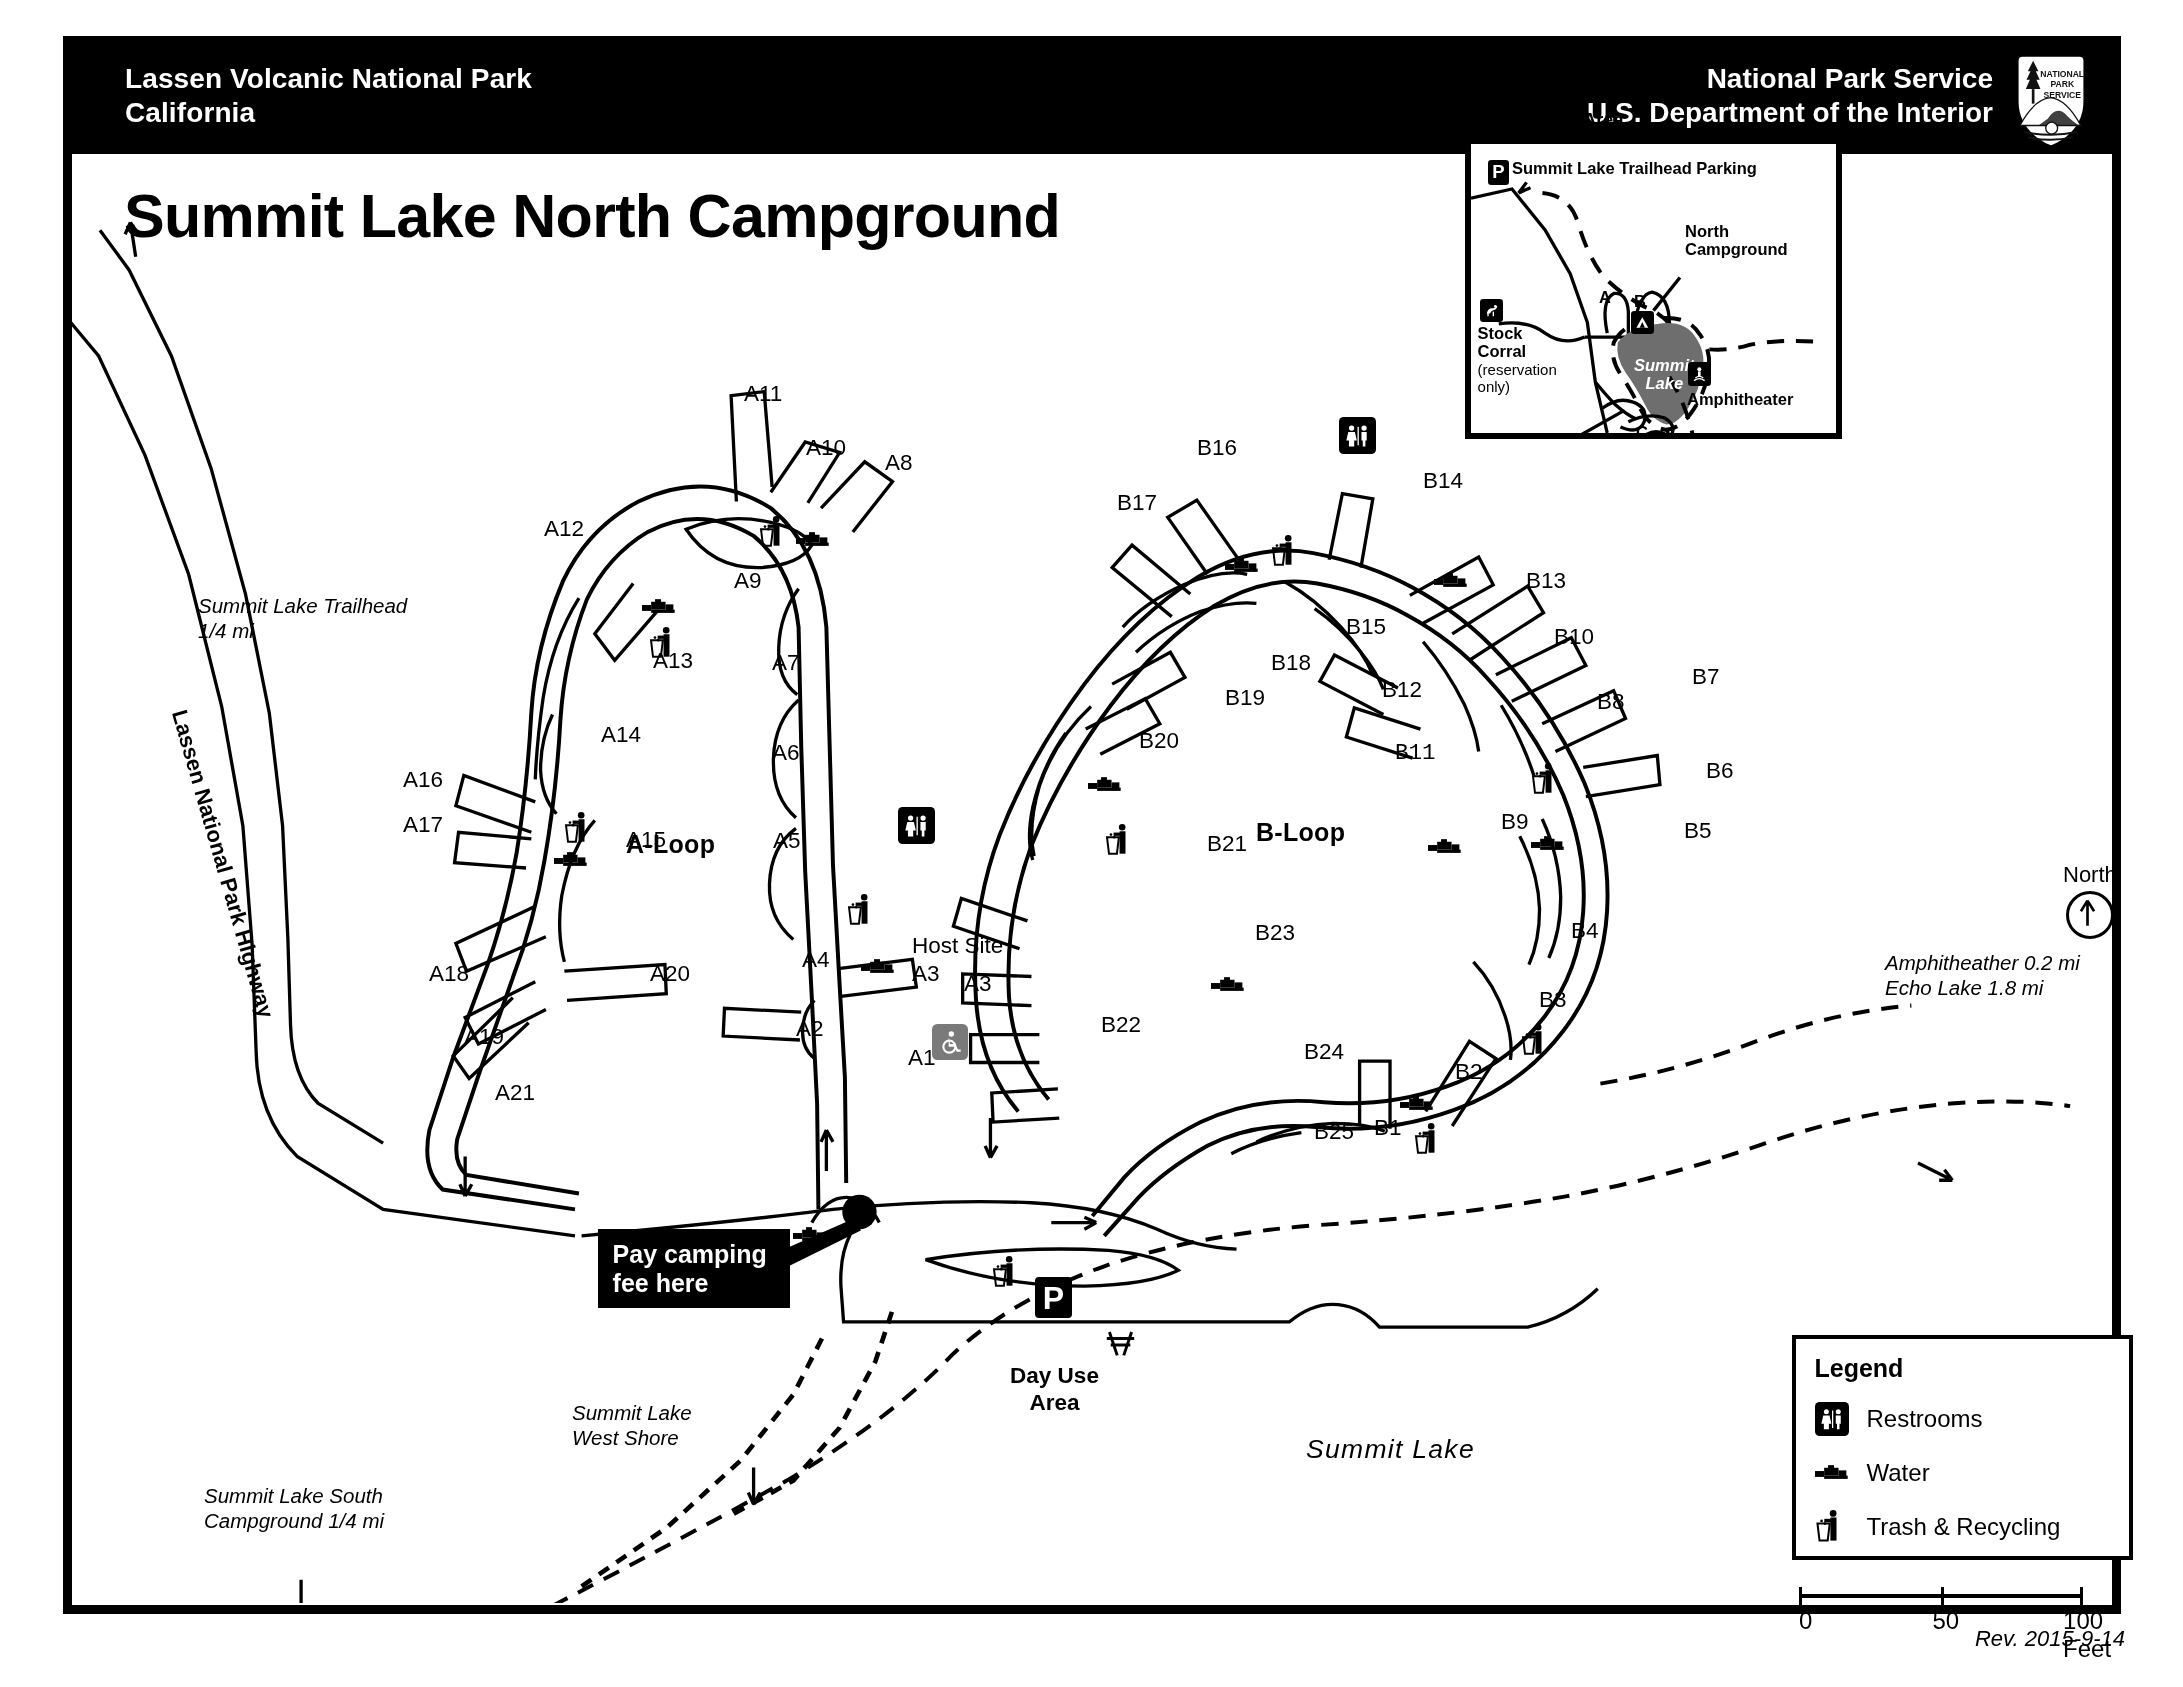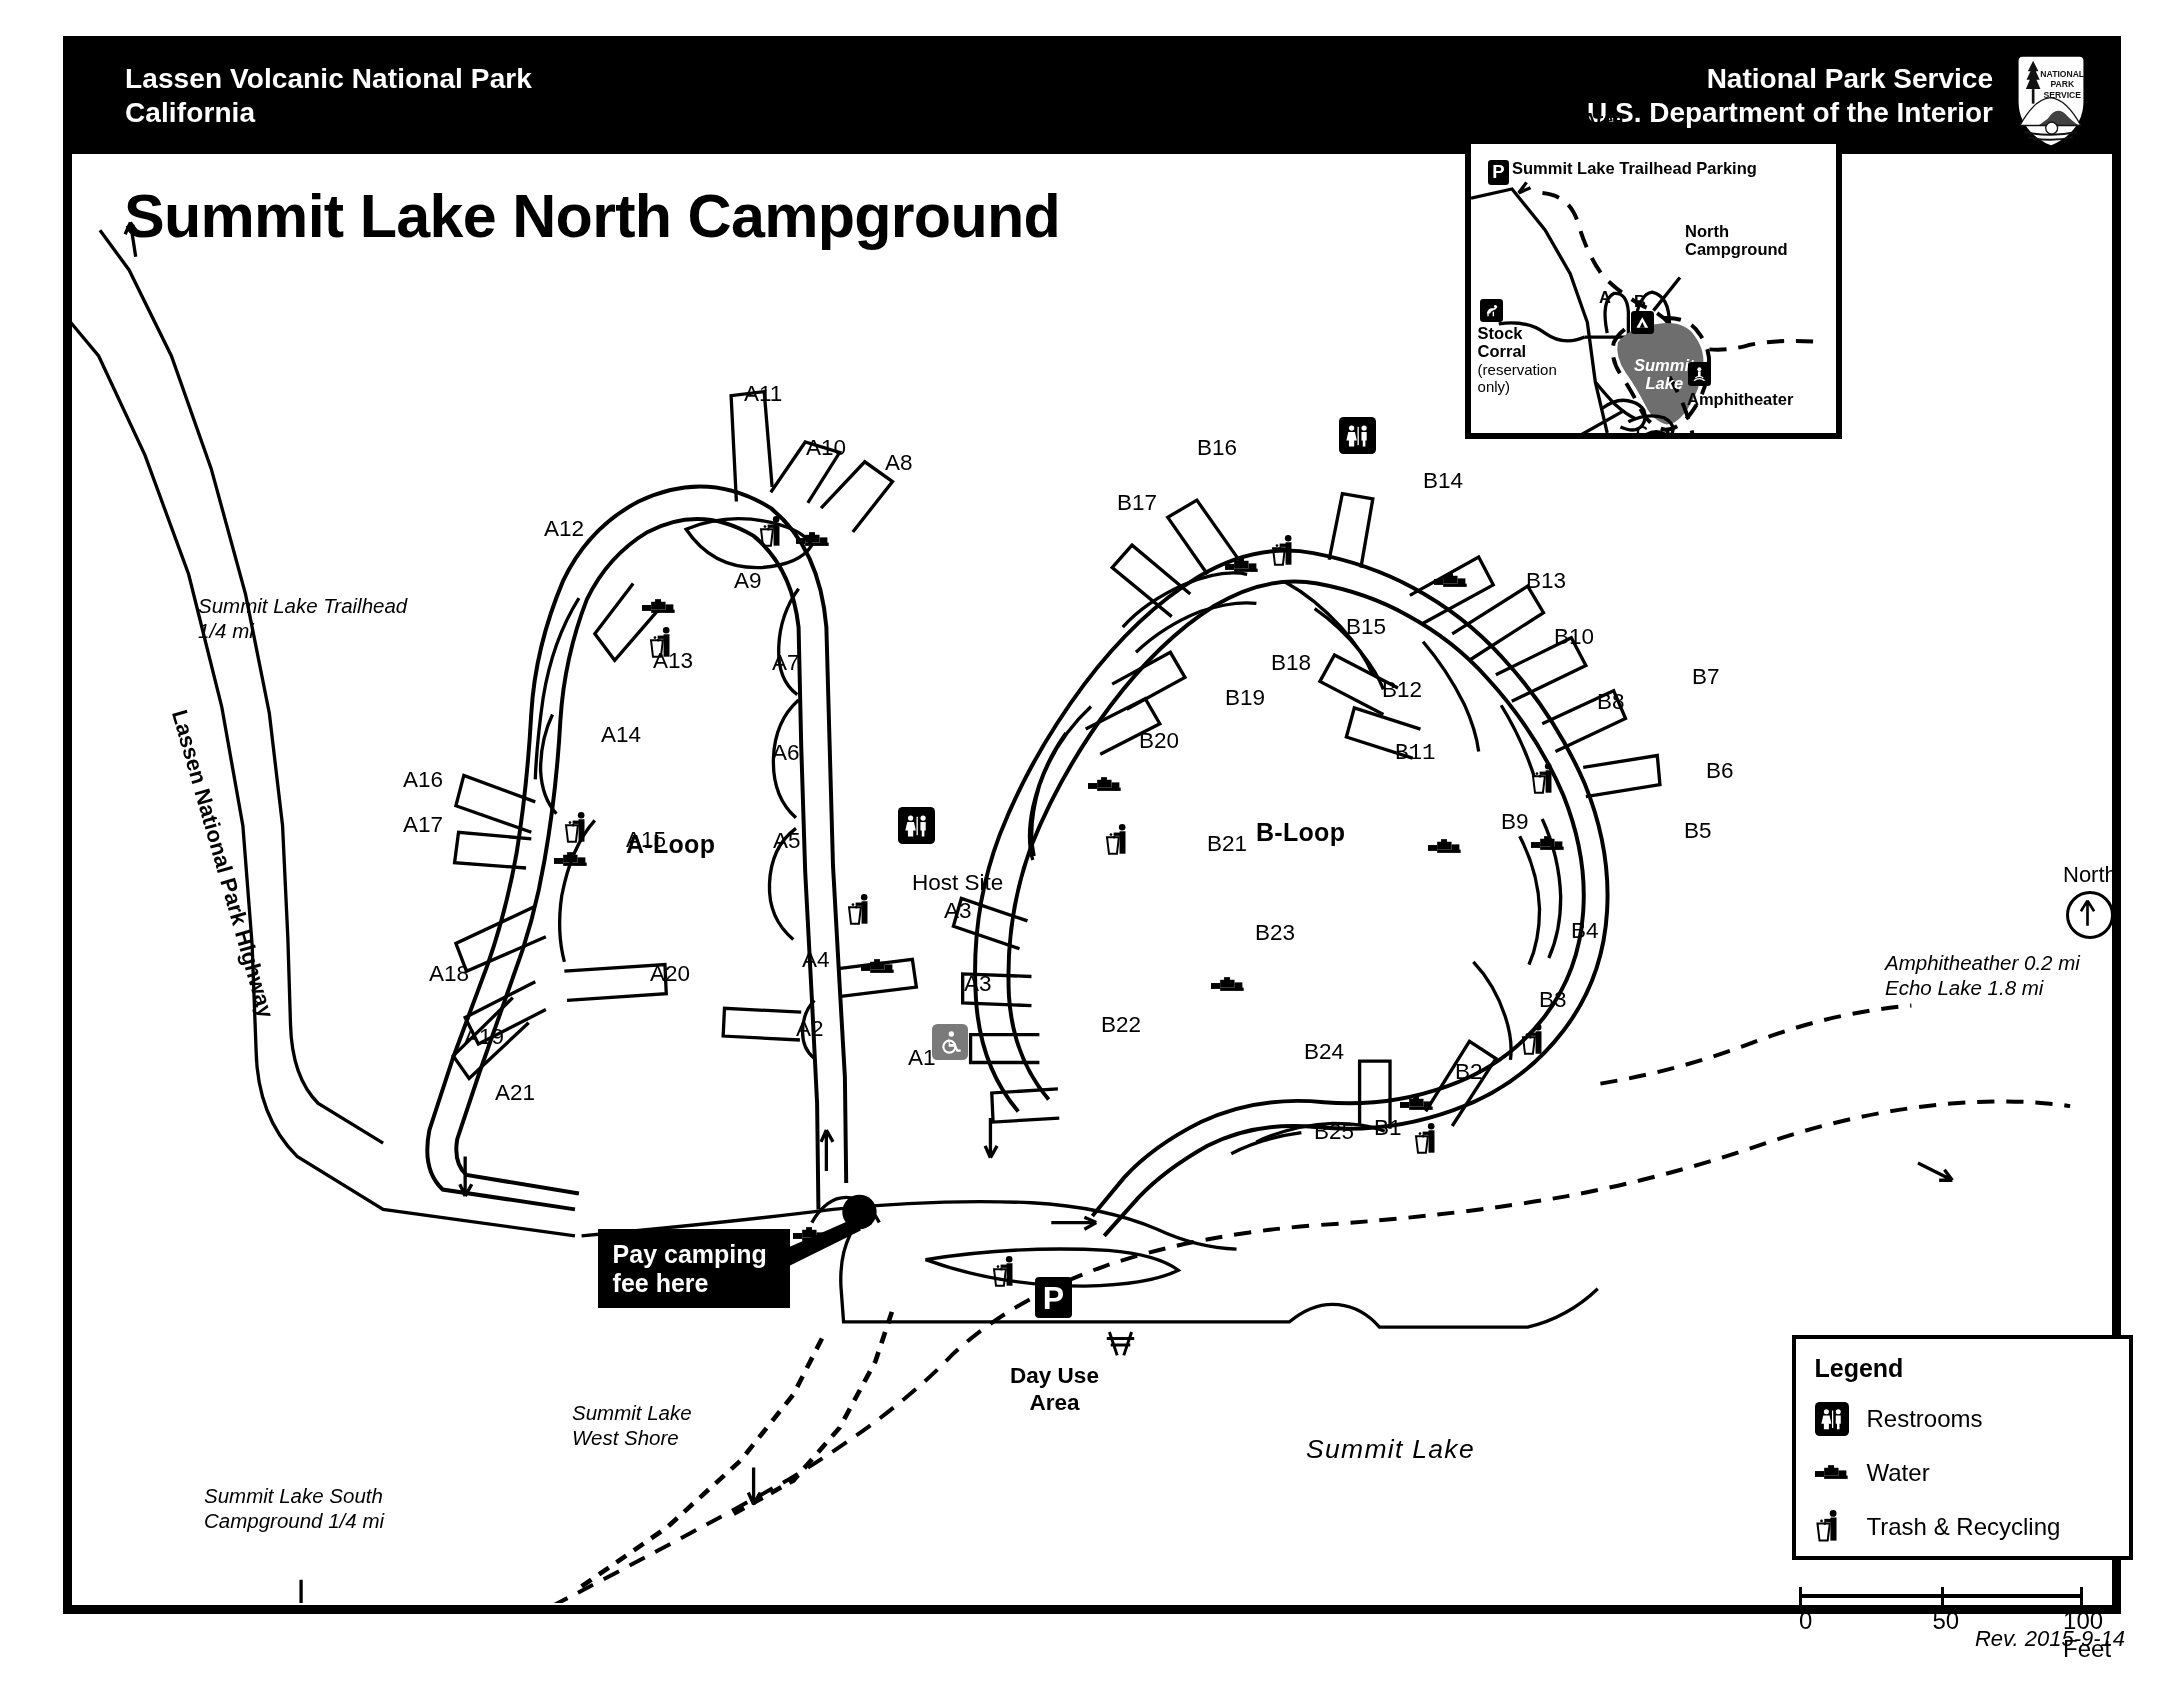--- a/index.html
+++ b/index.html
@@ -453,21 +453,21 @@
         <div class="site" style="left: 1135px; top: 786px;">B21</div>
         <div class="site" style="left: 1029px; top: 967px;">B22</div>
         <div class="site" style="left: 1183px; top: 875px;">B23</div>
         <div class="site" style="left: 1232px; top: 994px;">B24</div>
         <div class="site" style="left: 1242px; top: 1074px;">B25</div>
       </div>
 
     <div class="loopname" style="left:554px;top:785px;">A-Loop</div>
     <div class="loopname" style="left:1184px;top:773px;">B-Loop</div>
 
-    <div class="site" style="left:840px;top:824px;white-space:pre-line;line-height:1.25;text-align:center;">Host Site
+    <div class="site" style="left:840px;top:887px;white-space:pre-line;line-height:1.25;">Host Site
 A3</div>
     <div class="ital" style="left:126px;top:549px;">Summit Lake Trailhead
 1/4 mi</div>
     <div id="hwy">Lassen National Park Highway</div>
     <div class="ital" style="left:1813px;top:906px;">Amphitheather 0.2 mi
 Echo Lake 1.8 mi</div>
     <div class="ital" style="left:500px;top:1356px;">Summit Lake
 West Shore</div>
     <div class="ital" style="left:132px;top:1439px;">Summit Lake South
 Campground 1/4 mi</div>

